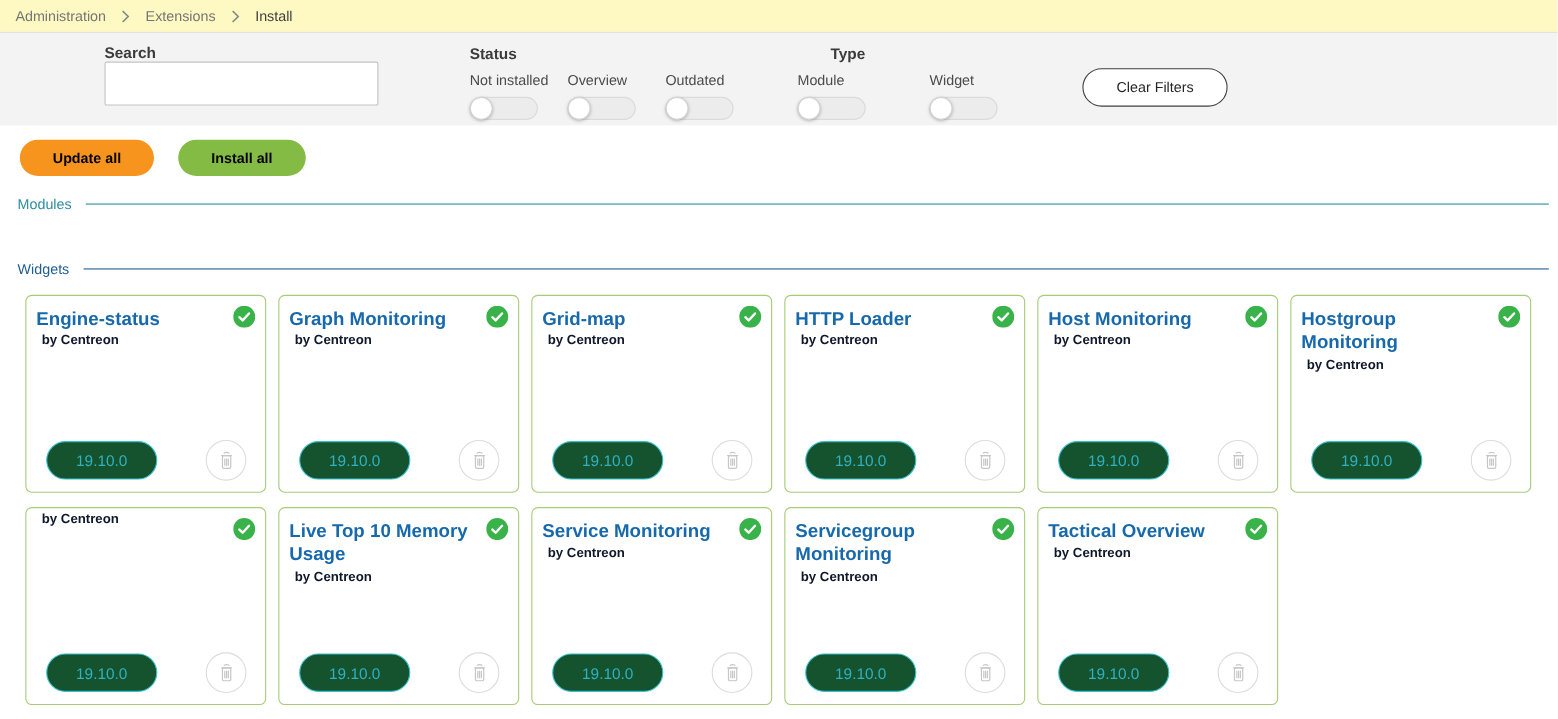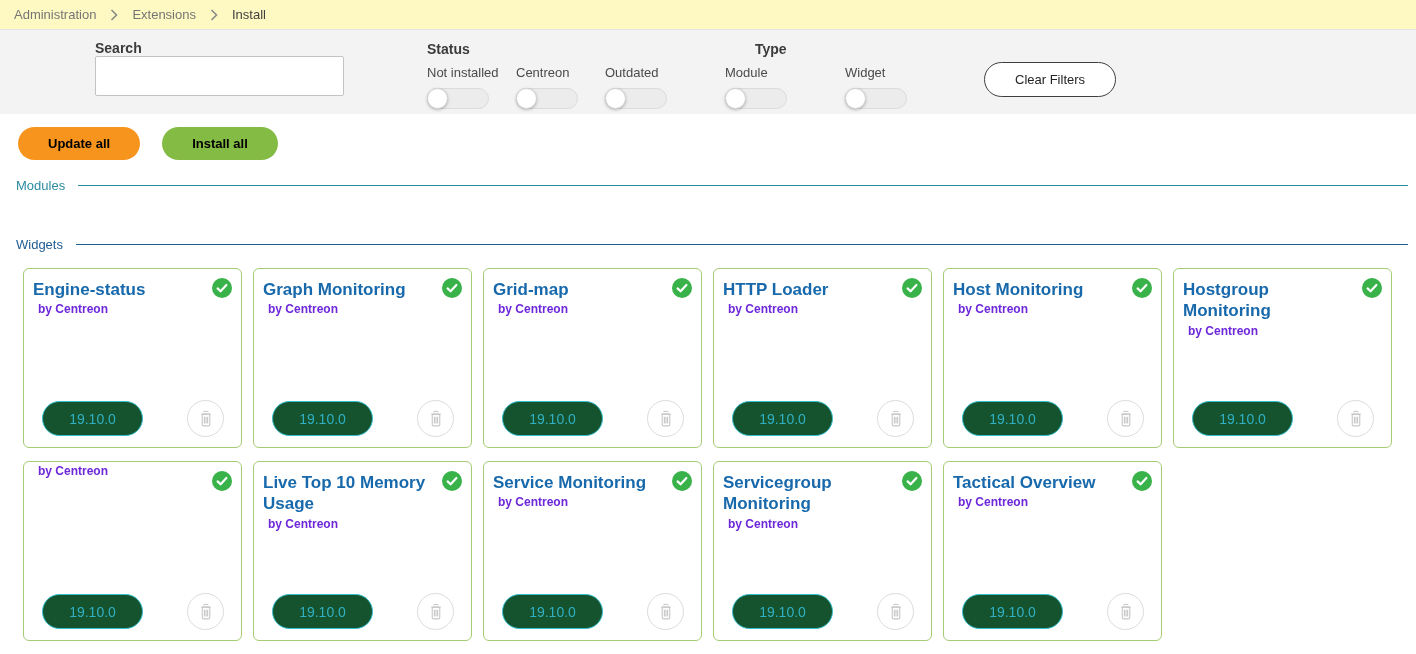--- a/index.html
+++ b/index.html
@@ -48,21 +48,21 @@
   .modules .section-line { background:#2c8c9f; }
   .widgets .section-line { background:#1e5d94; }
 
   
   .cards-grid { margin-top:16px; padding-left:23px; display:flex; flex-wrap:wrap; }
   .card { width:219px; height:180px; background:#fff; border:1px solid #a6cc74;
     border-radius:6px; position:relative; margin:0 11px 13px 0; cursor:pointer; }
   .card-check { position:absolute; top:9px; right:9px; width:20px; height:20px; }
   .card-title { margin:10px 36px 0 9px; font-size:17px; font-weight:bold;
     color:#1769ac; line-height:1.25; }
-  .card-author { margin:2px 12px 0 14px; font-size:12px; font-weight:bold; color:#6d28d9; }
+  .card-author { margin:2px 12px 0 14px; font-size:12px; font-weight:bold; color:#0f172a; }
   .card-footer { position:absolute; left:18px; right:17px; bottom:10px;
     display:flex; justify-content:space-between; align-items:center; }
   .version-btn { width:101px; height:35px; border:1px solid #35c0ce; border-radius:18px;
     background:#14532d; color:#31b0c4; font-size:14px; font-family:"Liberation Sans", sans-serif;
     cursor:pointer; }
   .trash-btn { width:37px; height:37px; border:1px solid #dcdcdc; border-radius:50%;
     background:#fff; display:flex; align-items:center; justify-content:center; cursor:pointer; padding:0; }
 </style>
 </head>
 <body>
@@ -88,21 +88,21 @@
     <span class="f-label">Search</span>
     <input class="search-input" type="text" value="" style="">
   </div>
 
   <span class="f-label group-title" style="left:427px;">Status</span>
   <div class="toggle-col" style="left:427px;">
     <span class="toggle-label">Not installed</span>
     <span class="toggle"><span class="knob"></span></span>
   </div>
   <div class="toggle-col" style="left:516px;">
-    <span class="toggle-label">Centreon</span>
+    <span class="toggle-label">Overview</span>
     <span class="toggle"><span class="knob"></span></span>
   </div>
   <div class="toggle-col" style="left:605px;">
     <span class="toggle-label">Outdated</span>
     <span class="toggle"><span class="knob"></span></span>
   </div>
 
   <span class="f-label group-title" style="left:755px;">Type</span>
   <div class="toggle-col" style="left:725px;">
     <span class="toggle-label">Module</span>

